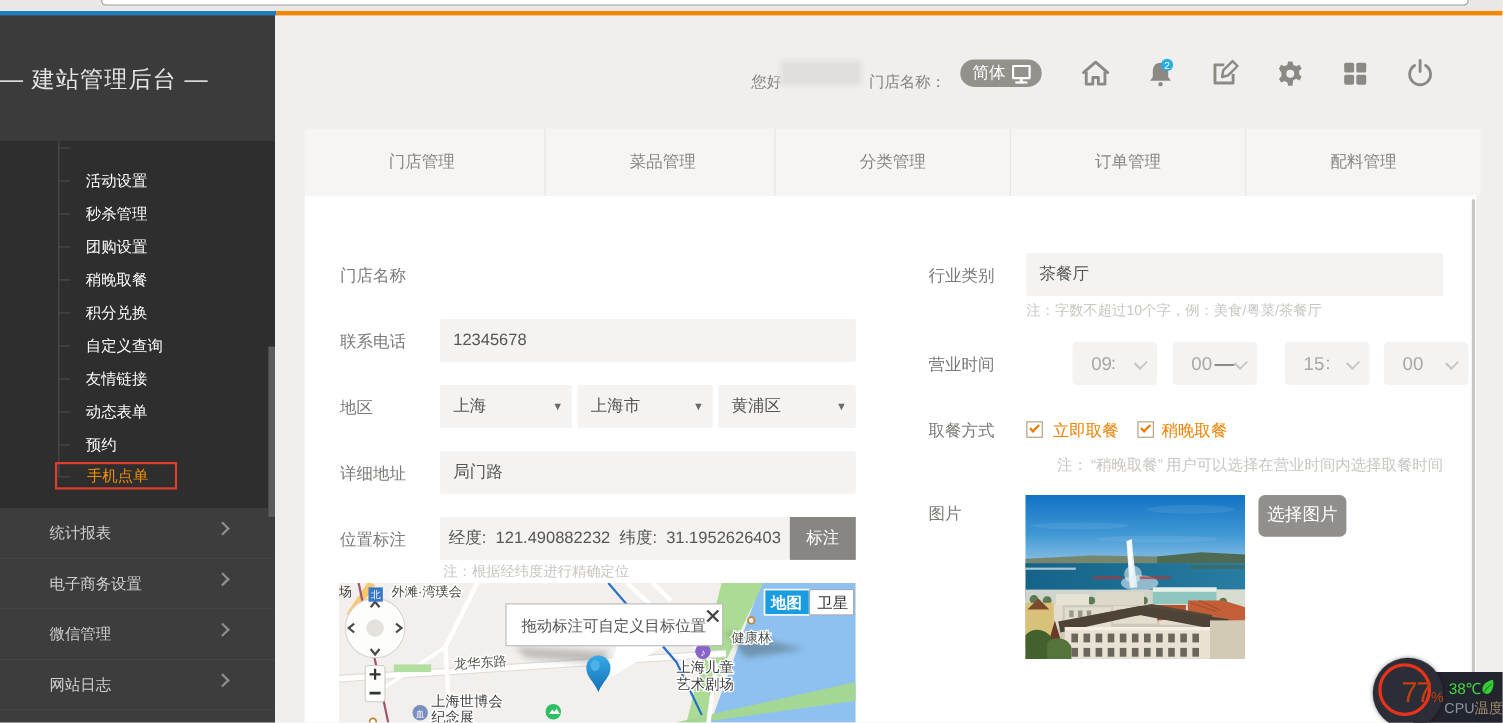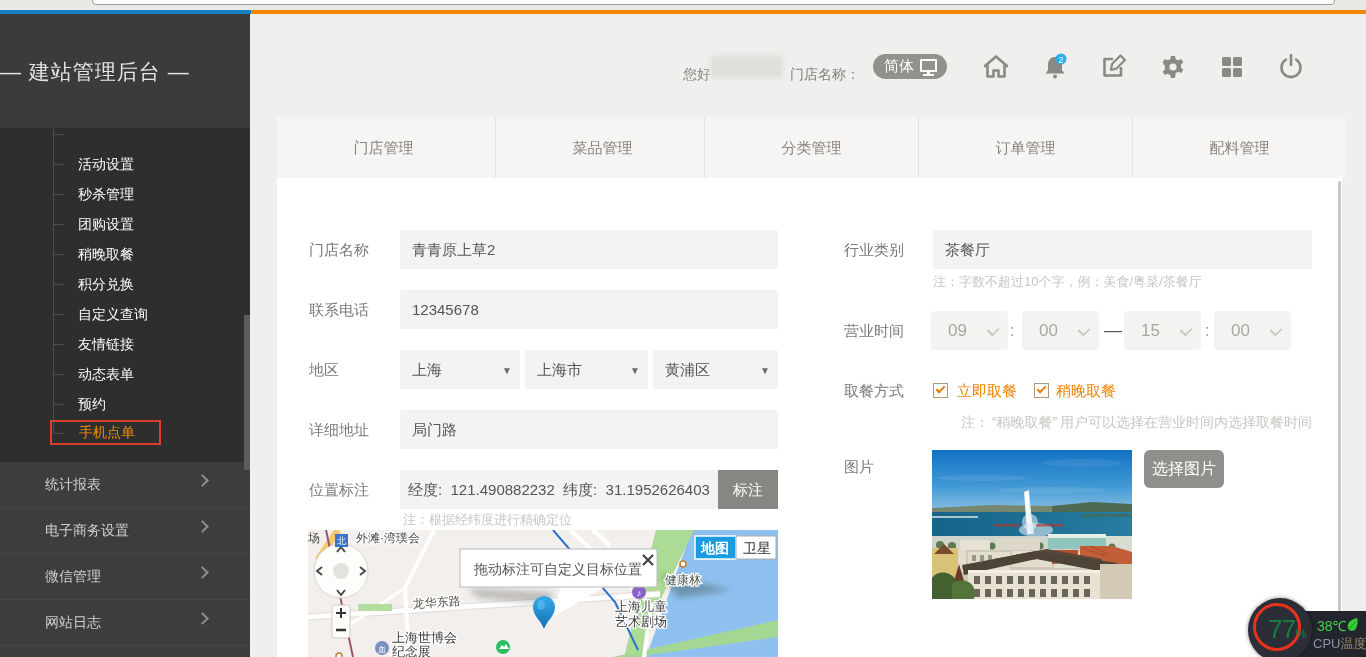--- a/index.html
+++ b/index.html
@@ -47,21 +47,21 @@
 
 
 #panel { left:277px; top:178px; width:1065px; height:479px; background:#fff; }
 #innerscroll { left:1338px; top:181px; width:3px; height:456px; background:#c9c6c3; border-radius:2px; }
 
 .flabel { color:#7b7a77; font-size:15px; }
 .finput { background:#f4f3f1; border-radius:2px; color:#555; font-size:15px; line-height:39px; height:39px; }
 .fnote { color:#c9c6c2; font-size:13px;text-align:center; }
 .sel { background:#f4f3f1; border-radius:2px; color:#555; font-size:15px; line-height:39px; height:39px; }
 .arrow { position:absolute; color:#6b6b6b; font-size:10px; right:8px; top:1px; }
-.timesel { background:#f4f3f1; border-radius:4px; color:#aaa7a3; font-size:17px; line-height:39px; height:39px; width:77px; }
+.timesel { background:#f4f3f1; border-radius:4px; color:#aaa7a3; font-size:17px; line-height:39px; height:39px; width:77px;margin-left:44px; }
 .chev2 { position:absolute; right:10px; top:14px; width:10px; height:10px; border-left:2px solid #c8c5c1; border-bottom:2px solid #c8c5c1; transform:rotate(-45deg) scale(1,0.8); }
 .cb { width:15px; height:15px; background:#fff; border:1px solid #b09878; }
 .cbmark { position:absolute; left:2px; top:2px; width:9px; height:5px; border-left:2px solid #f07800; border-bottom:2px solid #f07800; transform:rotate(-45deg); }
 .orange { color:#f08200; font-size:15px; }
 .graybtn { background:#888682; color:#fff; text-align:center; }
 </style>
 </head>
 <body>
 <div class="abs" id="topstrip">
     <div class="abs" id="urlbox"></div>
@@ -173,21 +173,20 @@
   <div class="abs tab" style="left:0;width:213px">门店管理</div>
   <div class="abs tab" style="left:218px;width:214px">菜品管理</div>
   <div class="abs tab" style="left:427px;width:214px">分类管理</div>
   <div class="abs tab" style="left:641px;width:214px">订单管理</div>
   <div class="abs tab" style="left:855px;width:214px">配料管理</div>
 </div>
 
 <div class="abs" id="panel">
 
   <div class="abs flabel" style="left:32px;top:63px">门店名称</div>
-  <div class="abs finput" style="left:123px;top:52px;width:378px;padding-left:12px">青青原上草2</div>
 
   <div class="abs flabel" style="left:32px;top:123px">联系电话</div>
   <div class="abs finput" style="left:123px;top:112px;width:378px;padding-left:12px">12345678</div>
 
   <div class="abs flabel" style="left:32px;top:183px">地区</div>
   <div class="abs sel" style="left:123px;top:172px;width:120px;padding-left:12px">上海<span class="arrow" style="line-height:39px">▼</span></div>
   <div class="abs sel" style="left:248px;top:172px;width:123px;padding-left:12px">上海市<span class="arrow" style="line-height:39px">▼</span></div>
   <div class="abs sel" style="left:376px;top:172px;width:125px;padding-left:12px">黄浦区<span class="arrow" style="line-height:39px">▼</span></div>
 
   <div class="abs flabel" style="left:32px;top:243px">详细地址</div>
@@ -423,21 +422,21 @@
         </g>
       </svg></div>
   <div class="abs graybtn" style="left:867px;top:272px;width:80px;height:38px;line-height:38px;font-size:16px;border-radius:6px;background:#918f8b">选择图片</div>
 </div>
 <div class="abs" id="innerscroll"></div>
 
 <div class="abs" id="cpuwidget" style="left:1243px;top:601px;width:123px;height:56px">
   <div class="abs" style="left:40px;top:10px;width:110px;height:60px;background:#23252e;border-radius:23px"></div>
   <div class="abs" style="left:5px;top:-3px;width:64px;height:64px;border-radius:50%;background:#2b2d37;box-shadow:0 0 4px rgba(0,0,0,0.45)"></div>
   <div class="abs" style="left:10px;top:2px;width:48px;height:48px;border-radius:50%;border:3.5px solid #e8321b;background:#2b2d37"></div>
-  <div class="abs" style="left:20px;top:13px;width:48px;text-align:center;color:#15803d;font-size:26px;letter-spacing:-1px;white-space:nowrap">77<span style="font-size:13px">%</span></div>
+  <div class="abs" style="left:31px;top:13px;width:48px;text-align:left;color:#c2410c;font-size:26px;letter-spacing:-1px;white-space:nowrap">77<span style="font-size:13px">%</span></div>
   <div class="abs" style="left:74px;top:15px;color:#43d443;font-size:14px;white-space:nowrap">38℃</div>
   <div class="abs" style="left:103px;top:16px;width:14px;height:16px">
     <svg width="13" height="15" viewBox="0 0 14 16">
         <path d="M12 1 C4 3 1 7 2 12 C3 15 8 16 10 13 C13 9 13 4 12 1 Z" fill="#35cc35"></path>
         <path d="M3 14 C5 10 8 7 11 5" stroke="#1a8a1a" stroke-width="1" fill="none"></path>
       </svg>
   </div>
   <div class="abs" style="left:70px;top:34px;font-size:13px;white-space:nowrap"><span style="color:#8a93a5">CPU</span><span style="color:#a08a6a">温度</span></div>
 </div>
 

